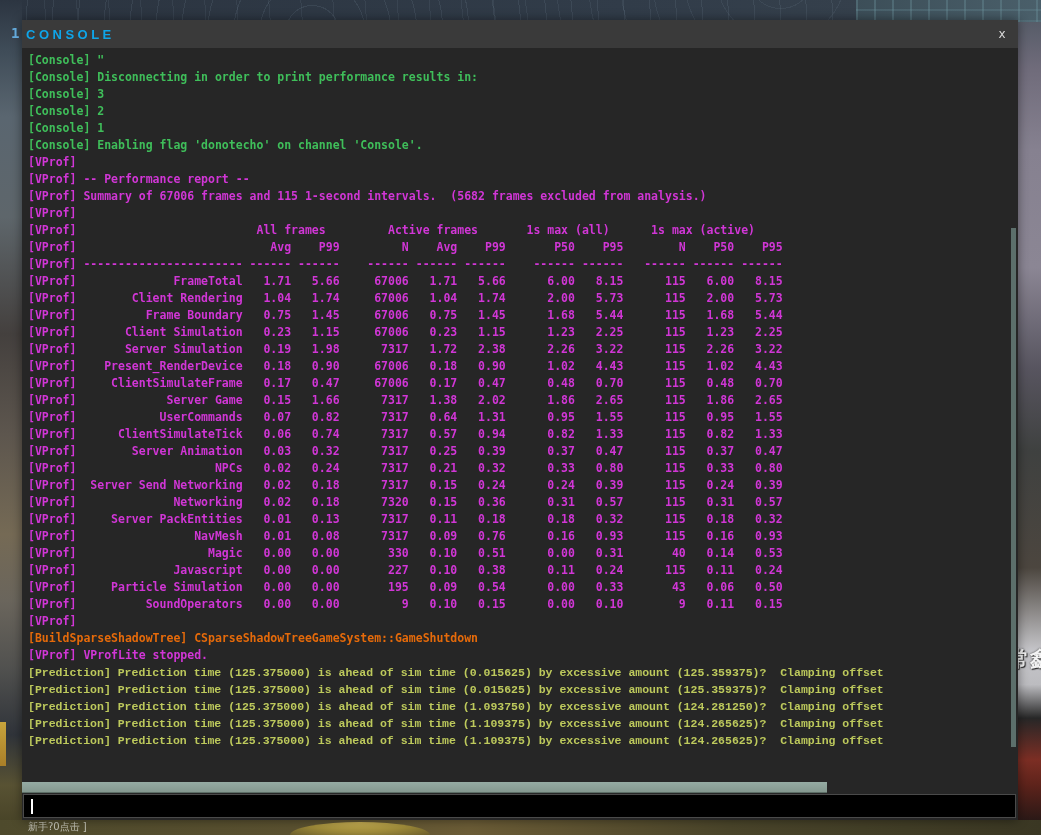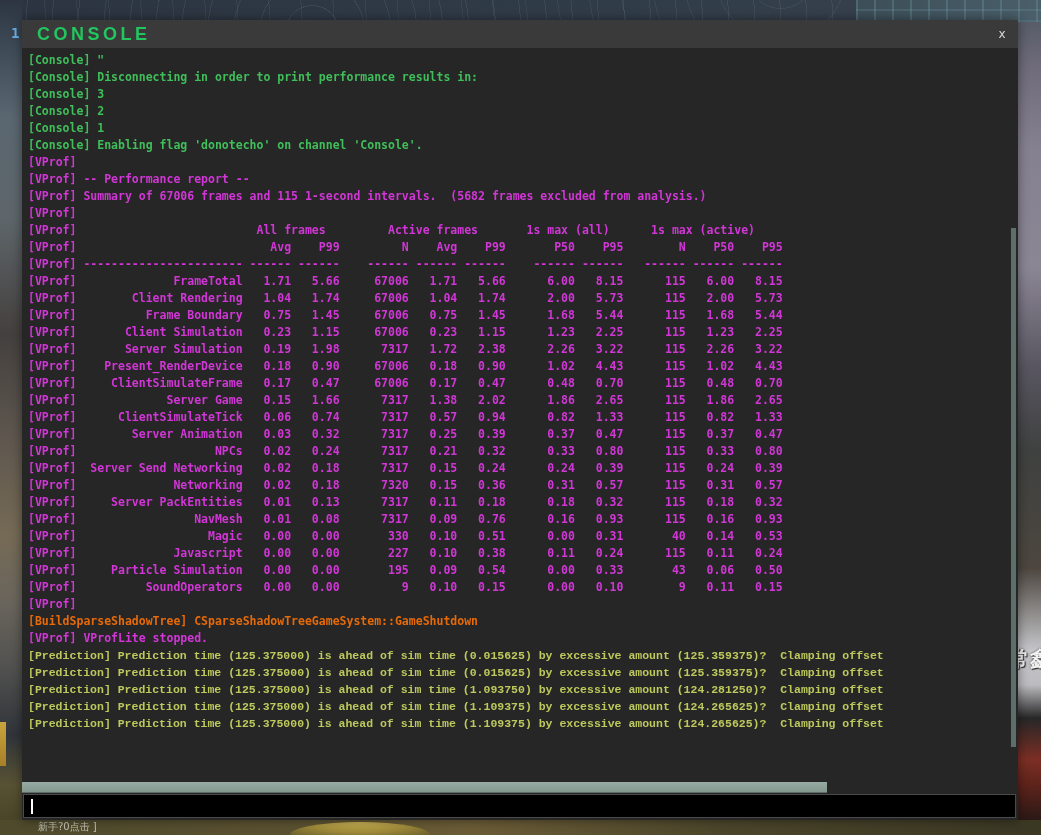--- a/index.html
+++ b/index.html
@@ -53,21 +53,21 @@
   .bg-bottom {
     position:absolute; left:0; top:820px; width:1041px; height:15px; z-index:0;
     background:linear-gradient(90deg,#4e4a2c 0%, #5a5130 28%, #6b5c36 45%, #4a452a 70%, #3a3723 100%);
   }
   .bg-bottom-coin {
     position:absolute; left:290px; top:822px; width:140px; height:13px; z-index:1;
     border-radius:50% 50% 0 0 / 100% 100% 0 0;
     background:radial-gradient(ellipse at center -10%, #cdb457 0%, #a08c3a 55%, #6b5e2c 100%);
   }
   .bg-bottom-text {
-    position:absolute; left:38px; top:820px; z-index:1;
+    position:absolute; left:28px; top:820px; z-index:1;
     font-family:"DejaVu Sans", sans-serif;
     font-size:10px; color:#d8d8cf; opacity:.85; white-space:nowrap;
   }
 
   
   .console-window {
     position:absolute; left:22px; top:20px; width:996px; height:800px; z-index:5;
     background:#262626;
     box-shadow:0 0 10px rgba(0,0,0,.45);
   }
@@ -75,23 +75,23 @@
     position:absolute; left:0; top:0; width:100%; height:28px;
     background:#3a3a3a;
     display:flex; align-items:center;
   }
   .tab-number {
     position:absolute; left:-11px; top:5px;
     font-family:"DejaVu Sans Mono", monospace;
     font-size:14px; font-weight:bold; color:#63a9da;
   }
   .window-title {
-    margin-left:15px;
+    margin-left:4px;
     font-family:"Liberation Sans", sans-serif;
-    font-size:18px; font-weight:bold; letter-spacing:3.5px; color:#22c55e;
+    font-size:13px; font-weight:bold; letter-spacing:3.5px; color:#0ea5e9;
   }
   .close-btn {
     position:absolute; right:8px; top:6px; width:16px; height:16px;
     color:#d8d8d8; font-family:"DejaVu Sans", sans-serif;
     font-size:12px; line-height:16px; text-align:center; cursor:pointer;
   }
 
   .log-area {
     position:absolute; left:0; top:28px; width:996px; height:746px;
     overflow:hidden; padding:4px 0 0 6px;
@@ -164,20 +164,21 @@
       <div class="line c-m">[VProf]                            Avg    P99         N    Avg    P99       P50    P95        N    P50    P95</div>
       <div class="line c-m">[VProf] ----------------------- ------ ------    ------ ------ ------    ------ ------   ------ ------ ------</div>
       <div class="line c-m">[VProf]              FrameTotal   1.71   5.66     67006   1.71   5.66      6.00   8.15      115   6.00   8.15</div>
       <div class="line c-m">[VProf]        Client Rendering   1.04   1.74     67006   1.04   1.74      2.00   5.73      115   2.00   5.73</div>
       <div class="line c-m">[VProf]          Frame Boundary   0.75   1.45     67006   0.75   1.45      1.68   5.44      115   1.68   5.44</div>
       <div class="line c-m">[VProf]       Client Simulation   0.23   1.15     67006   0.23   1.15      1.23   2.25      115   1.23   2.25</div>
       <div class="line c-m">[VProf]       Server Simulation   0.19   1.98      7317   1.72   2.38      2.26   3.22      115   2.26   3.22</div>
       <div class="line c-m">[VProf]    Present_RenderDevice   0.18   0.90     67006   0.18   0.90      1.02   4.43      115   1.02   4.43</div>
       <div class="line c-m">[VProf]     ClientSimulateFrame   0.17   0.47     67006   0.17   0.47      0.48   0.70      115   0.48   0.70</div>
       <div class="line c-m">[VProf]             Server Game   0.15   1.66      7317   1.38   2.02      1.86   2.65      115   1.86   2.65</div>
+      <div class="line c-m">[VProf]            UserCommands   0.07   0.82      7317   0.64   1.31      0.95   1.55      115   0.95   1.55</div>
       <div class="line c-m">[VProf]      ClientSimulateTick   0.06   0.74      7317   0.57   0.94      0.82   1.33      115   0.82   1.33</div>
       <div class="line c-m">[VProf]        Server Animation   0.03   0.32      7317   0.25   0.39      0.37   0.47      115   0.37   0.47</div>
       <div class="line c-m">[VProf]                    NPCs   0.02   0.24      7317   0.21   0.32      0.33   0.80      115   0.33   0.80</div>
       <div class="line c-m">[VProf]  Server Send Networking   0.02   0.18      7317   0.15   0.24      0.24   0.39      115   0.24   0.39</div>
       <div class="line c-m">[VProf]              Networking   0.02   0.18      7320   0.15   0.36      0.31   0.57      115   0.31   0.57</div>
       <div class="line c-m">[VProf]     Server PackEntities   0.01   0.13      7317   0.11   0.18      0.18   0.32      115   0.18   0.32</div>
       <div class="line c-m">[VProf]                 NavMesh   0.01   0.08      7317   0.09   0.76      0.16   0.93      115   0.16   0.93</div>
       <div class="line c-m">[VProf]                   Magic   0.00   0.00       330   0.10   0.51      0.00   0.31       40   0.14   0.53</div>
       <div class="line c-m">[VProf]              Javascript   0.00   0.00       227   0.10   0.38      0.11   0.24      115   0.11   0.24</div>
       <div class="line c-m">[VProf]     Particle Simulation   0.00   0.00       195   0.09   0.54      0.00   0.33       43   0.06   0.50</div>

